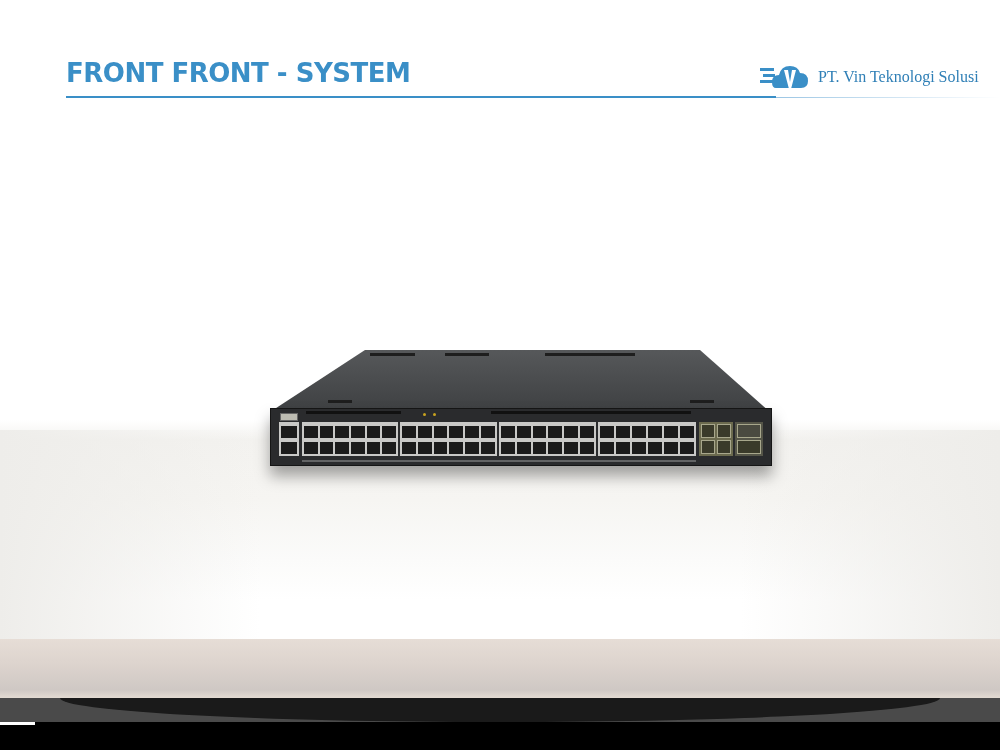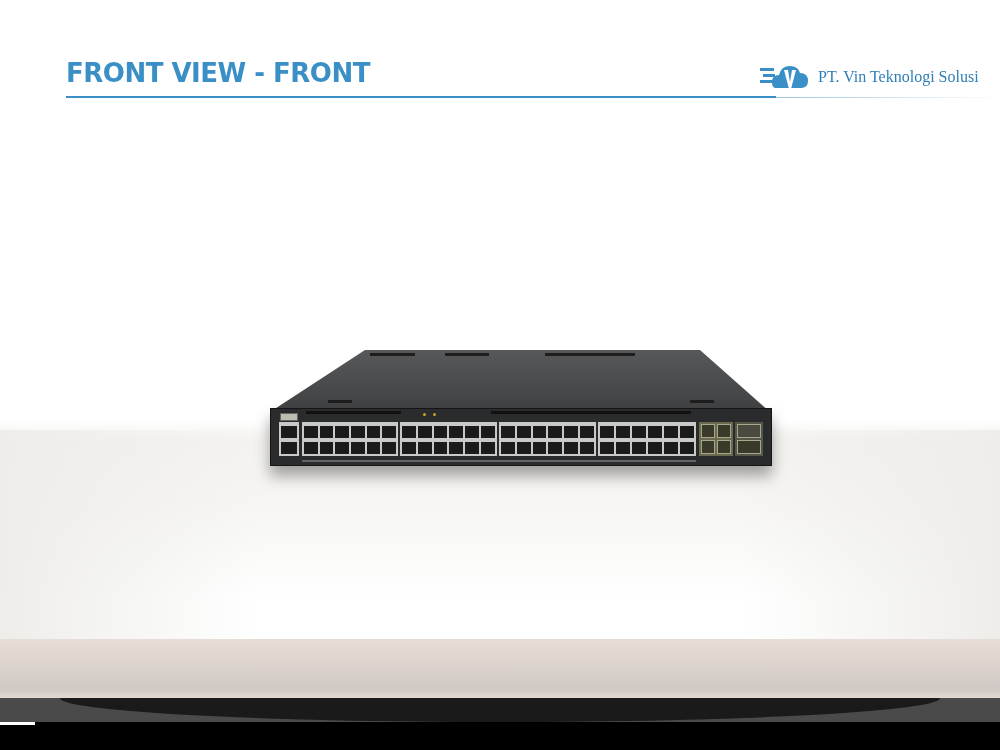--- a/index.html
+++ b/index.html
@@ -39,21 +39,21 @@
   .label-strip { position:absolute; bottom:3px; height:2px; background:#8a8a8a; opacity:0.6; }
   .led { position:absolute; top:4px; width:3px; height:3px; background:#c8a21e; border-radius:50%; }
 </style>
 </head>
 <body>
 
 <div class="slide-bg"></div>
 <div class="side-fade-l"></div>
 <div class="side-fade-r"></div>
 
-<div class="title">FRONT VIEW - FRONT</div>
+<div class="title">FRONT FRONT - SYSTEM</div>
 <div class="title-rule"></div>
 <div class="title-rule-fade"></div>
 
 <div class="logo">
   <div class="logo-mark">
     <svg width="52" height="30" viewBox="0 0 52 30">
       <rect x="0" y="6" width="14" height="3" fill="#3a8fc7"></rect>
       <rect x="3" y="12" width="12" height="3" fill="#3a8fc7"></rect>
       <rect x="0" y="18" width="14" height="3" fill="#3a8fc7"></rect>
       <path d="M16 26 Q12 26 12 20 Q12 13 19 13 Q21 4 30 4 Q38 4 40 11 Q48 11 48 19 Q48 26 41 26 Z" fill="#3a8fc7"></path>

